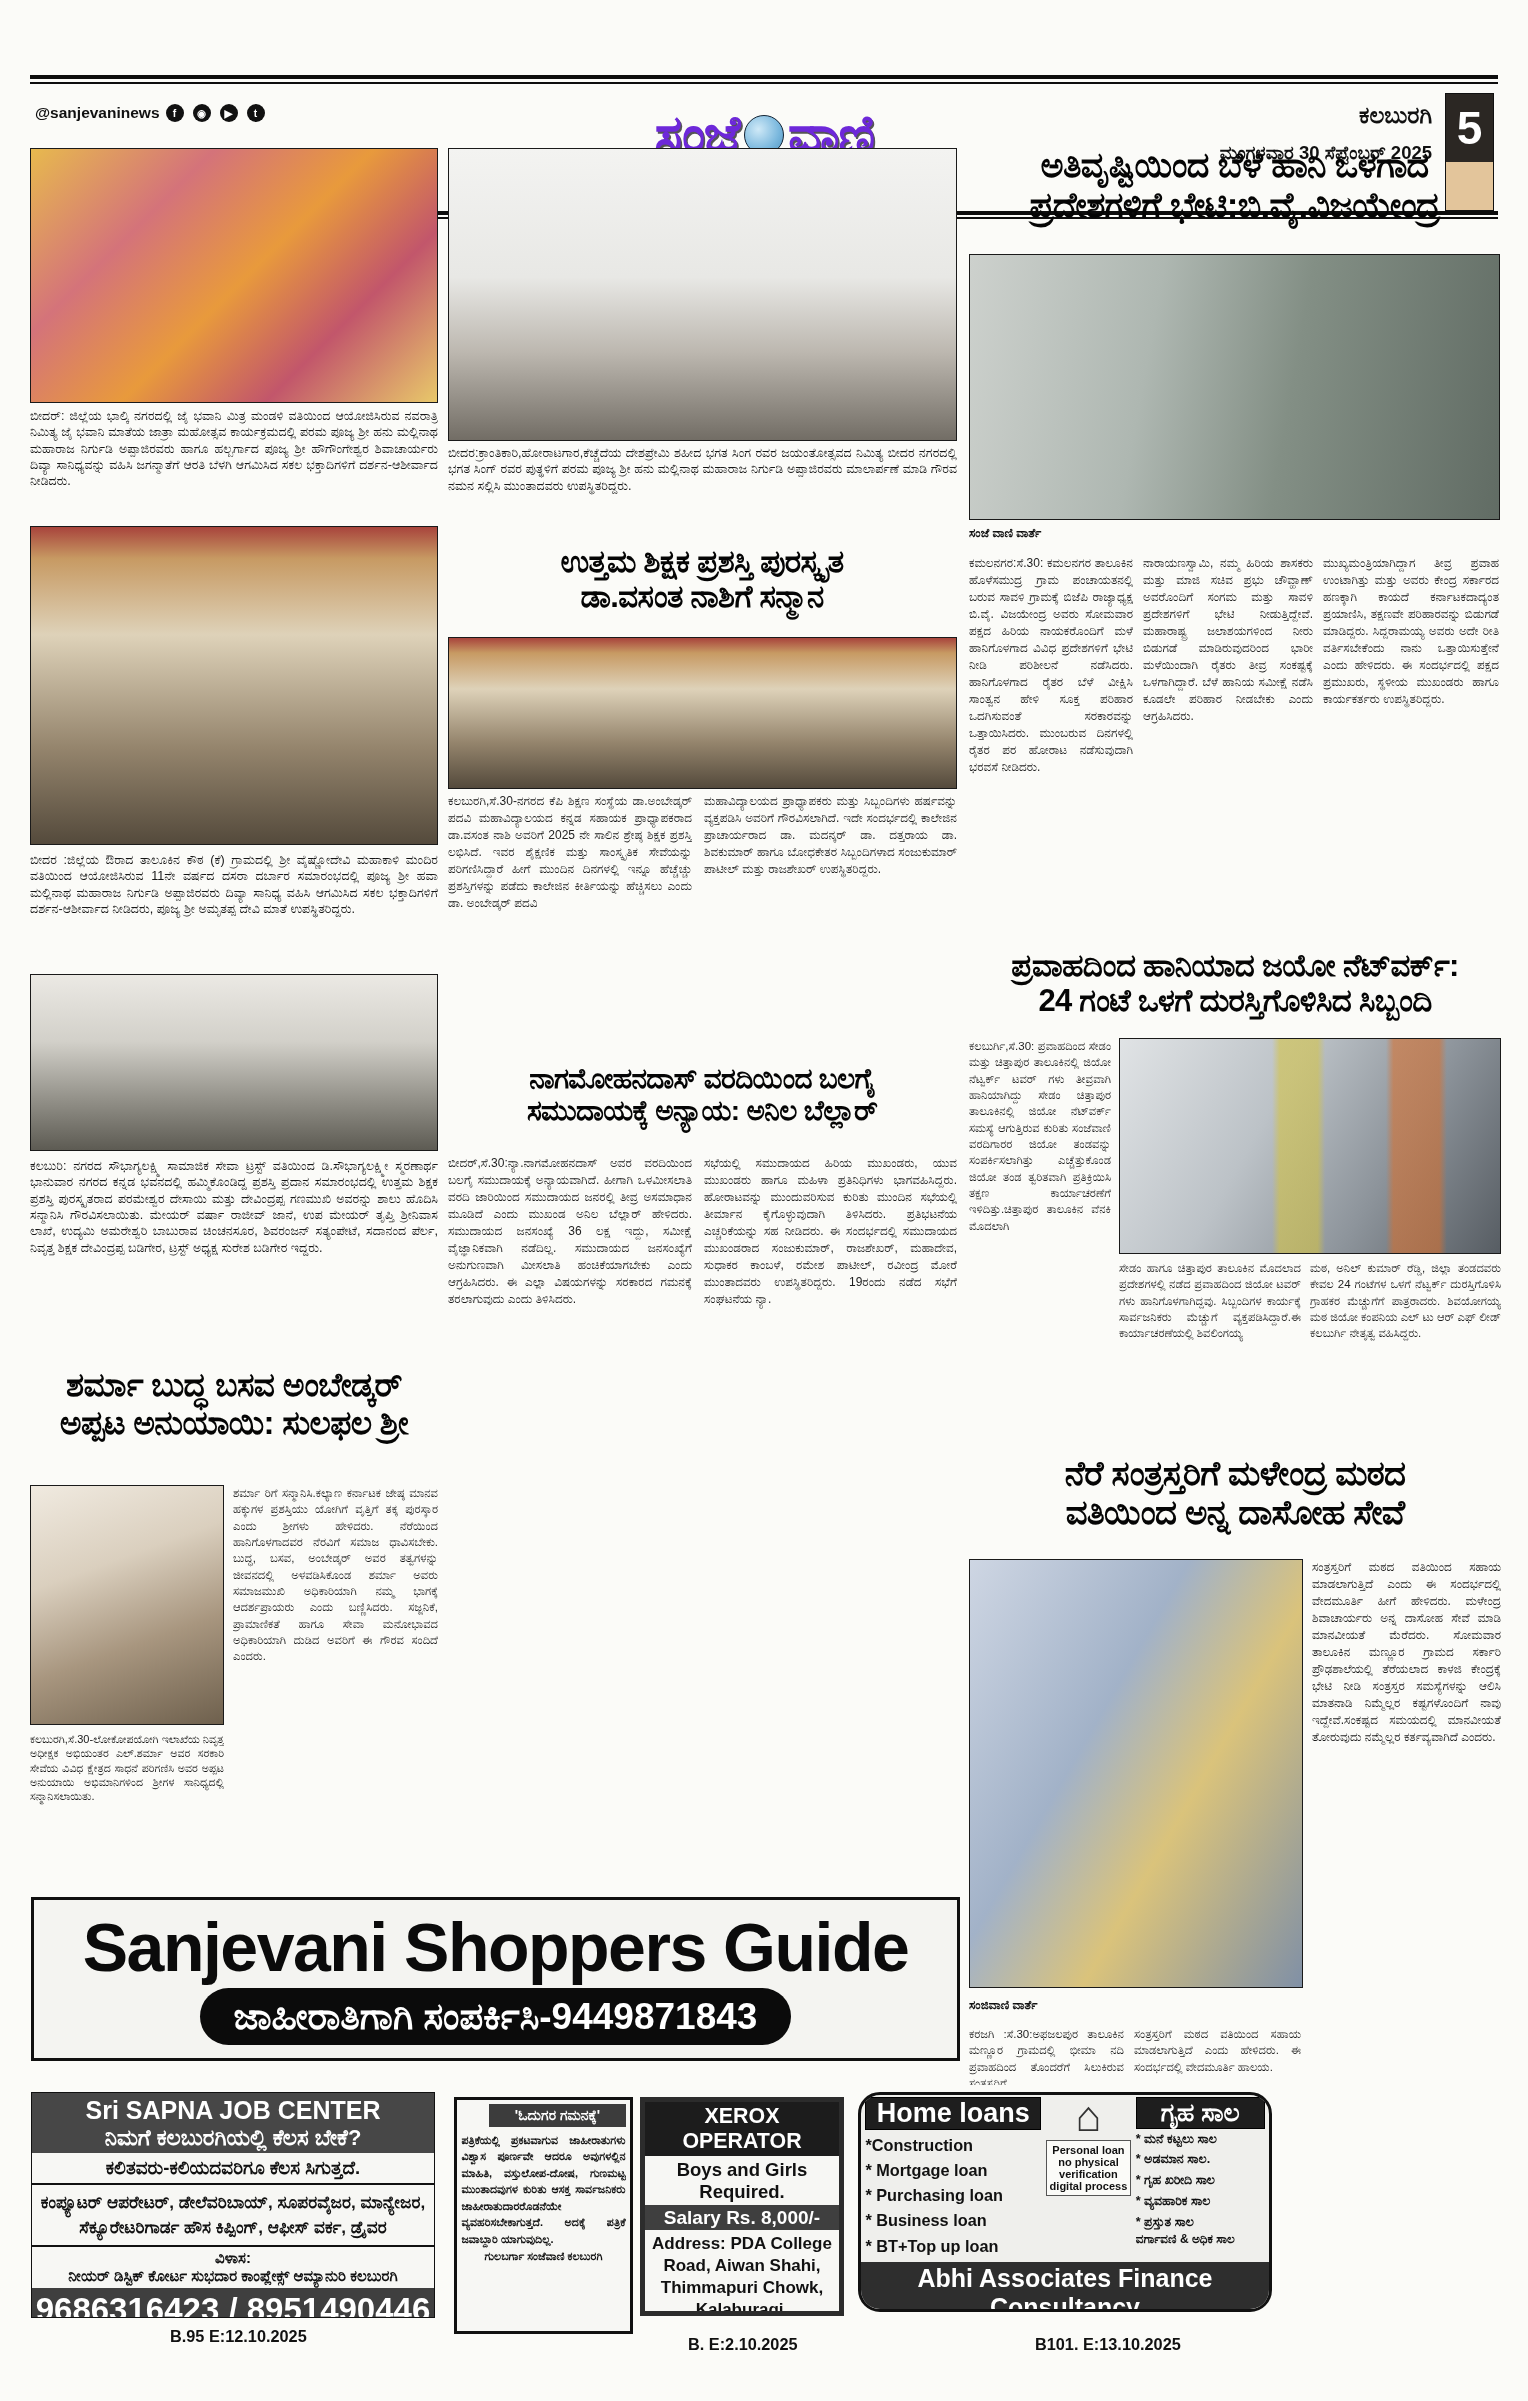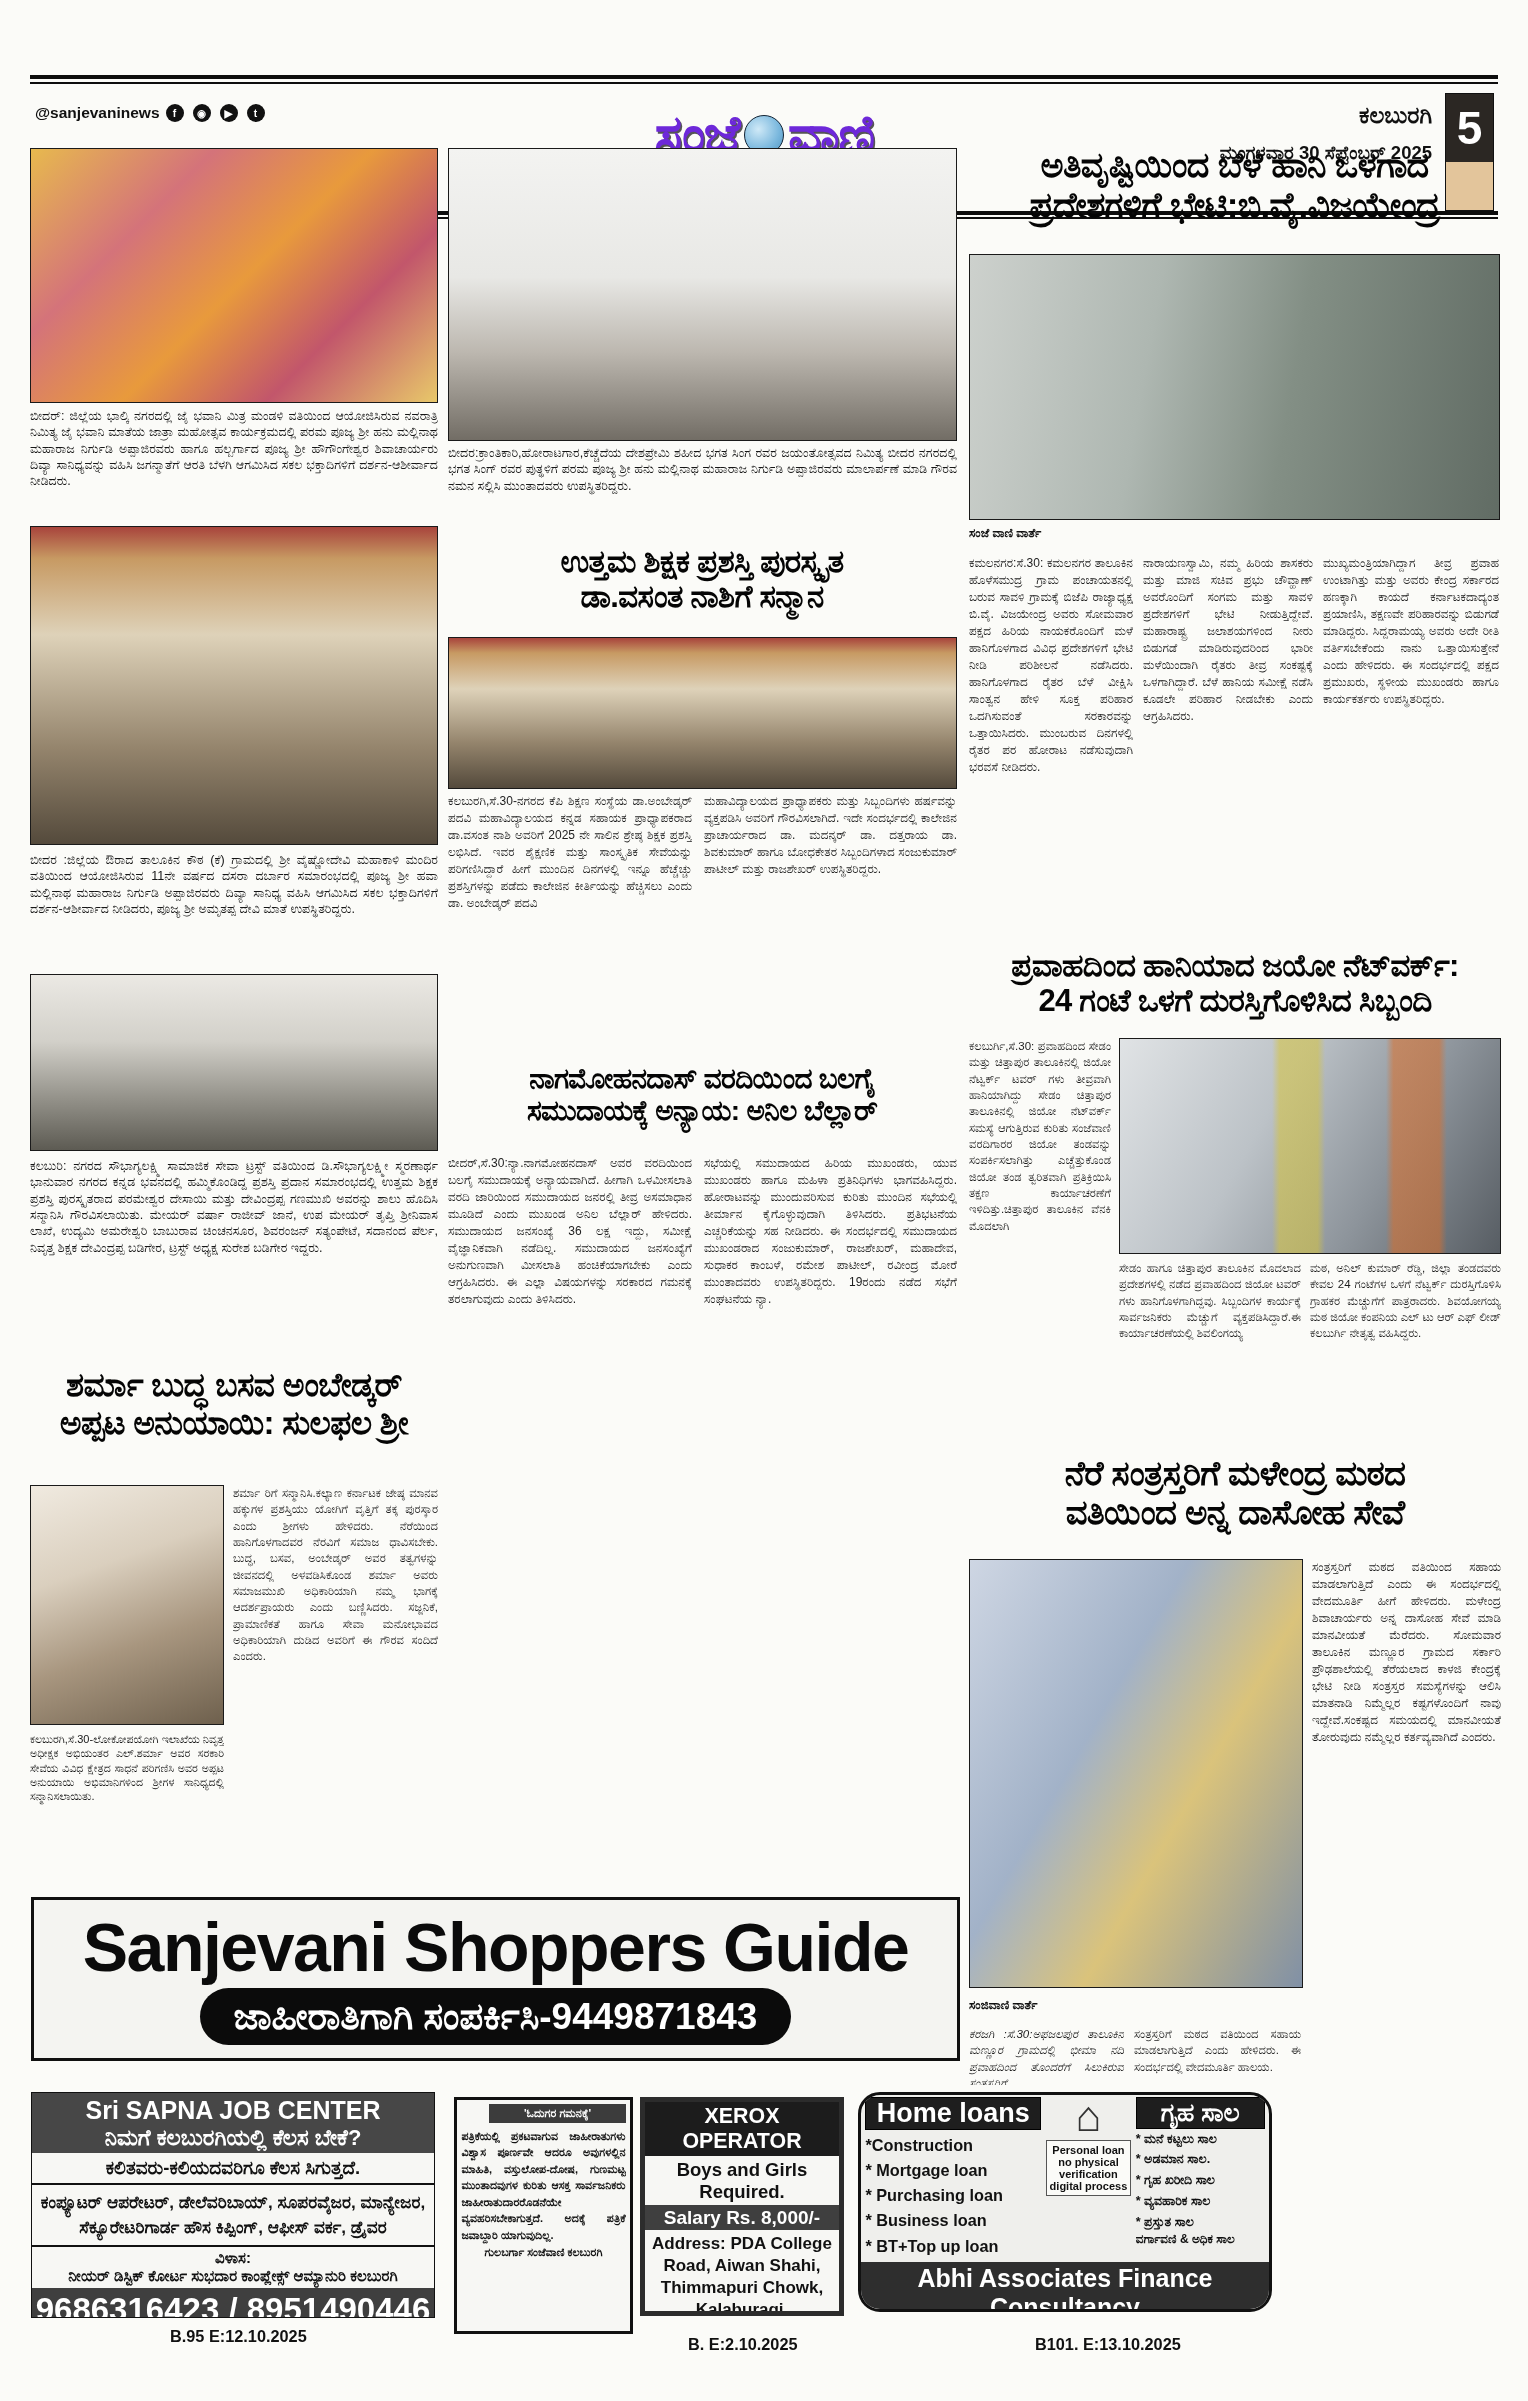--- a/index.html
+++ b/index.html
@@ -127,21 +127,21 @@
   <div class="abs body-col" style="left:1119px;top:1260px;width:182px;height:186px;font-size:11.5px;">ಸೇಡಂ ಹಾಗೂ ಚಿತ್ತಾಪುರ ತಾಲೂಕಿನ ಮೊದಲಾದ ಪ್ರದೇಶಗಳಲ್ಲಿ ನಡೆದ ಪ್ರವಾಹದಿಂದ ಜಿಯೋ ಟವರ್ ಗಳು ಹಾನಿಗೊಳಗಾಗಿದ್ದವು. ಸಿಬ್ಬಂದಿಗಳ ಕಾರ್ಯಕ್ಕೆ ಸಾರ್ವಜನಿಕರು ಮೆಚ್ಚುಗೆ ವ್ಯಕ್ತಪಡಿಸಿದ್ದಾರೆ.ಈ ಕಾರ್ಯಾಚರಣೆಯಲ್ಲಿ ಶಿವಲಿಂಗಯ್ಯ</div>
   <div class="abs body-col" style="left:1310px;top:1260px;width:191px;height:186px;font-size:11.5px;">ಮಠ, ಅನಿಲ್ ಕುಮಾರ್ ರೆಡ್ಡಿ, ಜಿಲ್ಲಾ ತಂಡದವರು ಕೇವಲ 24 ಗಂಟೆಗಳ ಒಳಗೆ ನೆಟ್ವರ್ಕ್ ದುರಸ್ತಿಗೊಳಿಸಿ ಗ್ರಾಹಕರ ಮೆಚ್ಚುಗೆಗೆ ಪಾತ್ರರಾದರು. ಶಿವಯೋಗಯ್ಯ ಮಠ ಜಿಯೋ ಕಂಪನಿಯ ಎಲ್ ಟು ಆರ್ ಎಫ್ ಲೀಡ್ ಕಲಬುರ್ಗಿ ನೇತೃತ್ವ ವಹಿಸಿದ್ದರು.</div>
 
   <div class="abs headline" style="left:976px;top:1454px;width:518px;height:101px;font-size:34px;">
     <div>ನೆರೆ ಸಂತ್ರಸ್ತರಿಗೆ ಮಳೇಂದ್ರ ಮಠದ</div>
     <div>ವತಿಯಿಂದ ಅನ್ನ ದಾಸೋಹ ಸೇವೆ</div>
   </div>
   <div class="abs photo ph-food" style="left:969px;top:1559px;width:334px;height:429px;"></div>
   <div class="abs body-col" style="left:1312px;top:1559px;width:189px;height:813px;">ಸಂತ್ರಸ್ತರಿಗೆ ಮಠದ ವತಿಯಿಂದ ಸಹಾಯ ಮಾಡಲಾಗುತ್ತಿದೆ ಎಂದು ಈ ಸಂದರ್ಭದಲ್ಲಿ ವೇದಮೂರ್ತಿ ಹೀಗೆ ಹೇಳಿದರು. ಮಳೇಂದ್ರ ಶಿವಾಚಾರ್ಯರು ಅನ್ನ ದಾಸೋಹ ಸೇವೆ ಮಾಡಿ ಮಾನವೀಯತೆ ಮೆರೆದರು. ಸೋಮವಾರ ತಾಲೂಕಿನ ಮಣ್ಣೂರ ಗ್ರಾಮದ ಸರ್ಕಾರಿ ಪ್ರೌಢಶಾಲೆಯಲ್ಲಿ ತೆರೆಯಲಾದ ಕಾಳಜಿ ಕೇಂದ್ರಕ್ಕೆ ಭೇಟಿ ನೀಡಿ ಸಂತ್ರಸ್ತರ ಸಮಸ್ಯೆಗಳನ್ನು ಆಲಿಸಿ ಮಾತನಾಡಿ ನಿಮ್ಮೆಲ್ಲರ ಕಷ್ಟಗಳೊಂದಿಗೆ ನಾವು ಇದ್ದೇವೆ.ಸಂಕಷ್ಟದ ಸಮಯದಲ್ಲಿ ಮಾನವೀಯತೆ ತೋರುವುದು ನಮ್ಮೆಲ್ಲರ ಕರ್ತವ್ಯವಾಗಿದೆ ಎಂದರು.</div>
   <div class="abs byline" style="left:969px;top:1998px;width:177px;">ಸಂಜಿವಾಣಿ ವಾರ್ತೆ</div>
-  <div class="abs body-col" style="left:969px;top:2026px;width:155px;height:59px;font-size:11.5px;font-style:italic;">ಕರಜಗಿ :ಸೆ.30:ಅಫಜಲಪುರ ತಾಲೂಕಿನ ಮಣ್ಣೂರ ಗ್ರಾಮದಲ್ಲಿ ಭೀಮಾ ನದಿ ಪ್ರವಾಹದಿಂದ ತೊಂದರೆಗೆ ಸಿಲುಕಿರುವ ಸಂತ್ರಸ್ತರಿಗೆ</div>
+  <div class="abs body-col" style="left:969px;top:2026px;width:155px;height:59px;font-size:11.5px;">ಕರಜಗಿ :ಸೆ.30:ಅಫಜಲಪುರ ತಾಲೂಕಿನ ಮಣ್ಣೂರ ಗ್ರಾಮದಲ್ಲಿ ಭೀಮಾ ನದಿ ಪ್ರವಾಹದಿಂದ ತೊಂದರೆಗೆ ಸಿಲುಕಿರುವ ಸಂತ್ರಸ್ತರಿಗೆ</div>
   <div class="abs body-col" style="left:1134px;top:2026px;width:167px;height:59px;font-size:11.5px;">ಸಂತ್ರಸ್ತರಿಗೆ ಮಠದ ವತಿಯಿಂದ ಸಹಾಯ ಮಾಡಲಾಗುತ್ತಿದೆ ಎಂದು ಹೇಳಿದರು. ಈ ಸಂದರ್ಭದಲ್ಲಿ ವೇದಮೂರ್ತಿ ಹಾಲಯ.</div>
 
   <div class="abs banner" style="left:31px;top:1897px;width:929px;height:164px;">
     <div class="banner-title">Sanjevani Shoppers Guide</div>
     <div class="banner-pill">ಜಾಹೀರಾತಿಗಾಗಿ ಸಂಪರ್ಕಿಸಿ-9449871843</div>
   </div>
 
   <div class="abs ad" style="left:31px;top:2092px;width:404px;height:226px;border-width:1.5px;">
     <div style="background:#474747;color:#fff;text-align:center;padding:3px 0 1.5px;">
       <div style="font-size:25px;font-weight:800;">Sri SAPNA JOB CENTER</div>
@@ -149,21 +149,21 @@
     </div>
     <div style="font-size:18.5px;font-weight:800;text-align:center;padding:4.4px 6px;border-bottom:2.2px solid #111;">ಕಲಿತವರು-ಕಲಿಯದವರಿಗೂ ಕೆಲಸ ಸಿಗುತ್ತದೆ.</div>
     <div style="font-size:17px;font-weight:800;text-align:center;padding:4.4px 7.4px;border-bottom:2.2px solid #111;line-height:1.5;">ಕಂಪ್ಯೂಟರ್ ಆಪರೇಟರ್, ಡೇಲೆವರಿಬಾಯ್, ಸೂಪರವೈಜರ, ಮಾನ್ಯೇಜರ, ಸೆಕ್ಯೂರೇಟರಿಗಾರ್ಡ ಹೌಸ ಕಿಪ್ಪಿಂಗ್, ಆಫೀಸ್ ವರ್ಕ, ಡ್ರೈವರ</div>
     <div style="font-size:15px;font-weight:800;text-align:center;padding:1.5px 0 0;">ವಿಳಾಸ:</div>
     <div style="font-size:15px;font-weight:700;text-align:center;padding:0 6px 3px;">ನೀಯರ್ ಡಿಸ್ಟಿಕ್ ಕೋರ್ಟ ಸುಭದಾರ ಕಾಂಪ್ಲೇಕ್ಸ್ ಆಮ್ಯಾನುರಿ ಕಲಬುರಗಿ</div>
     <div style="background:#3f3f3f;color:#fff;font-size:33px;font-weight:800;text-align:center;padding:3px 0;">9686316423 / 8951490446</div>
   </div>
   <div class="abs refnote" style="left:170px;top:2327px;">B.95 E:12.10.2025</div>
 
   <div class="abs ad" style="left:454px;top:2097px;width:179px;height:237px;border-width:3px;padding:4.4px;">
-    <div style="background:#3c3c3c;color:#fff;font-size:11px;font-weight:800;text-align:center;padding:3px 1.5px;margin-left:28px;">'ಓದುಗರ ಗಮನಕ್ಕೆ'</div>
+    <div style="background:#3c3c3c;color:#fff;font-size:14px;font-weight:800;text-align:center;padding:3px 1.5px;margin-left:28px;">'ಓದುಗರ ಗಮನಕ್ಕೆ'</div>
     <div style="font-size:11px;font-weight:600;text-align:justify;line-height:1.5;padding-top:4.4px;">ಪತ್ರಿಕೆಯಲ್ಲಿ ಪ್ರಕಟವಾಗುವ ಜಾಹೀರಾತುಗಳು ವಿಶ್ವಾಸ ಪೂರ್ಣವೇ ಆದರೂ ಅವುಗಳಲ್ಲಿನ ಮಾಹಿತಿ, ವಸ್ತುಲೋಪ-ದೋಷ, ಗುಣಮಟ್ಟ ಮುಂತಾದವುಗಳ ಕುರಿತು ಆಸಕ್ತ ಸಾರ್ವಜನಿಕರು ಜಾಹೀರಾತುದಾರರೊಡನೆಯೇ ವ್ಯವಹರಿಸಬೇಕಾಗುತ್ತದೆ. ಅದಕ್ಕೆ ಪತ್ರಿಕೆ ಜವಾಬ್ದಾರಿ ಯಾಗುವುದಿಲ್ಲ.</div>
     <div style="font-size:11px;font-weight:700;text-align:center;padding-top:3px;">ಗುಲಬರ್ಗಾ ಸಂಜೆವಾಣಿ ಕಲಬುರಗಿ</div>
   </div>
 
   <div class="abs ad" style="left:640px;top:2097px;width:204px;height:219px;border:5.2px solid #2c2c2c;">
     <div class="ad-head" style="font-size:21.4px;padding:2.2px 0;background:#1c1c1c;">XEROX OPERATOR</div>
     <div style="font-size:18.5px;font-weight:800;text-align:center;line-height:1.25;padding-top:1.5px;">Boys and Girls</div>
     <div style="font-size:18.5px;font-weight:800;text-align:center;">Required.</div>
     <div style="background:#3f3f3f;color:#fff;font-size:19px;font-weight:800;text-align:center;margin-top:2.2px;padding:1.5px 0;">Salary Rs. 8,000/-</div>
     <div style="font-size:17px;font-weight:700;text-align:center;line-height:1.3;padding:3px 4.4px;">Address: PDA College Road, Aiwan Shahi, Thimmapuri Chowk, Kalaburagi.</div>

